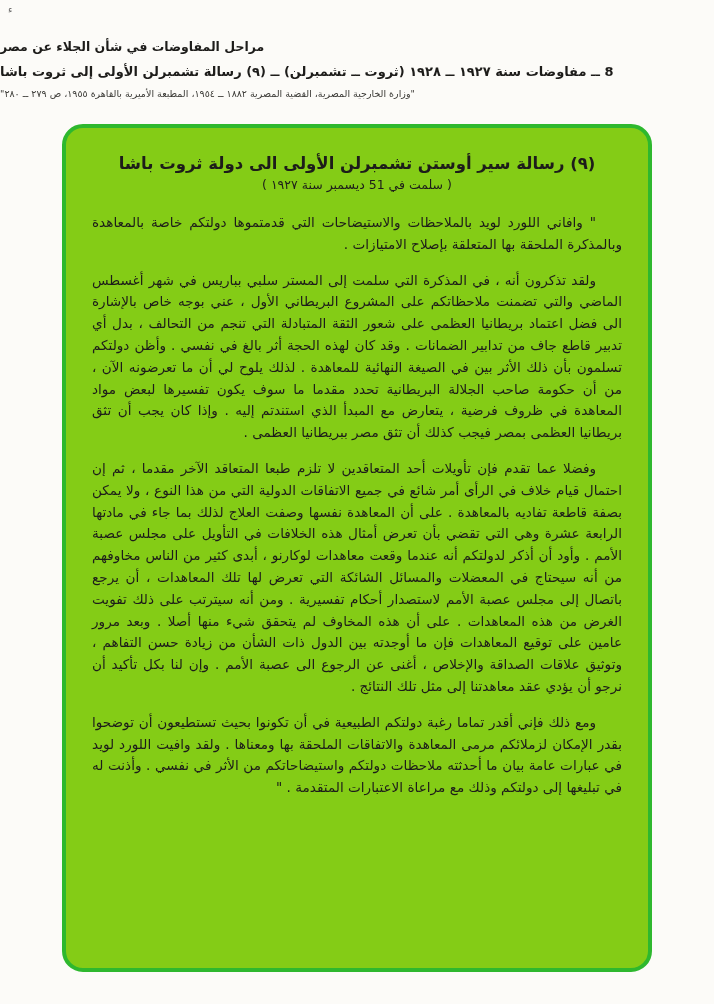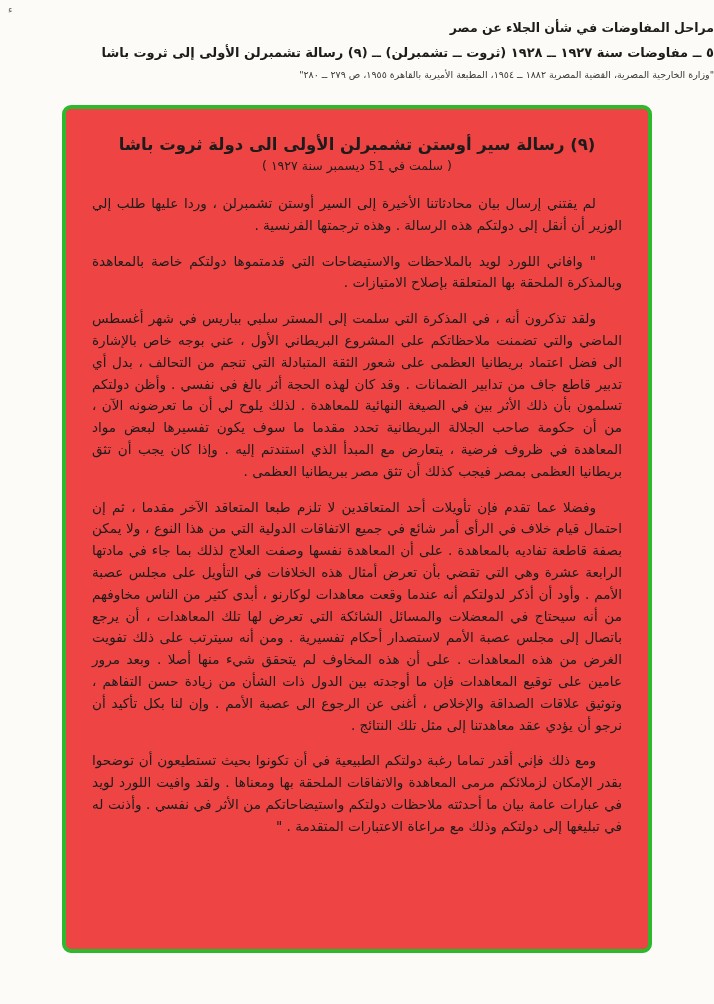--- a/index.html
+++ b/index.html
@@ -20,22 +20,22 @@
   }
   .corner-mark {
     position: absolute;
     top: 4px;
     left: 8px;
     font-size: 10px;
     color: #6a6a6a;
     direction: ltr;
   }
   .doc-header {
-    padding-top: 20px;
-    text-align: right;
+    padding-top: 39px;
+    text-align: left;
   }
   .hdr-line1 {
     font-size: 12.5px;
     font-weight: bold;
     letter-spacing: 0.5px;
   }
   .hdr-line2 {
     font-size: 13px;
     font-weight: bold;
     margin-top: 10px;
@@ -44,23 +44,23 @@
     font-size: 9.5px;
     margin-top: 9px;
     color: #3a3935;
   }
   .letter-frame {
     box-sizing: border-box;
     margin: 25px 62px 0 62px;
     width: 590px;
     height: 848px;
     border: 4px solid #2eb82e;
-    border-radius: 9px;
+    border-radius: 21px;
     padding: 18px 26px 0 26px;
-    background: #ef4444;
+    background: #84cc16;
   }
   .letter-title {
     margin: 8px 0 4px 0;
     text-align: center;
     font-size: 16.5px;
     font-weight: bold;
   }
   .letter-date {
     text-align: center;
     font-size: 12.5px;
@@ -77,28 +77,27 @@
 </style>
 </head>
 <body>
 
 <div class="page">
 
   <span class="corner-mark">ء</span>
 
   <header class="doc-header">
     <div class="hdr-line1">مراحل المفاوضات في شأن الجلاء عن مصر</div>
-    <div class="hdr-line2">٥ ــ مفاوضات سنة ١٩٢٧ ــ ١٩٢٨ (ثروت ــ تشمبرلن) ــ (٩) رسالة تشمبرلن الأولى إلى ثروت باشا</div>
+    <div class="hdr-line2">8 ــ مفاوضات سنة ١٩٢٧ ــ ١٩٢٨ (ثروت ــ تشمبرلن) ــ (٩) رسالة تشمبرلن الأولى إلى ثروت باشا</div>
     <div class="hdr-line3">"وزارة الخارجية المصرية، القضية المصرية ١٨٨٢ ــ ١٩٥٤، المطبعة الأميرية بالقاهرة ١٩٥٥، ص ٢٧٩ ــ ٢٨٠"</div>
   </header>
 
   <section class="letter-frame" style="border-color: rgb(46, 184, 46);">
     <h1 class="letter-title">(٩) رسالة سير أوستن تشمبرلن الأولى الى دولة ثروت باشا</h1>
     <div class="letter-date">( سلمت في 51 ديسمبر سنة ١٩٢٧ )</div>
 
-    <p class="para">لم يفتني إرسال بيان محادثاتنا الأخيرة إلى السير أوستن تشمبرلن ، وردا عليها طلب إلي الوزير أن أنقل إلى دولتكم هذه الرسالة . وهذه ترجمتها الفرنسية .</p>
     <p class="para">" وافاني اللورد لويد بالملاحظات والاستيضاحات التي قدمتموها دولتكم خاصة بالمعاهدة وبالمذكرة الملحقة بها المتعلقة بإصلاح الامتيازات .</p>
     <p class="para">ولقد تذكرون أنه ، في المذكرة التي سلمت إلى المستر سلبي بباريس في شهر أغسطس الماضي والتي تضمنت ملاحظاتكم على المشروع البريطاني الأول ، عني بوجه خاص بالإشارة الى فضل اعتماد بريطانيا العظمى على شعور الثقة المتبادلة التي تنجم من التحالف ، بدل أي تدبير قاطع جاف من تدابير الضمانات . وقد كان لهذه الحجة أثر بالغ في نفسي . وأظن دولتكم تسلمون بأن ذلك الأثر بين في الصيغة النهائية للمعاهدة . لذلك يلوح لي أن ما تعرضونه الآن ، من أن حكومة صاحب الجلالة البريطانية تحدد مقدما ما سوف يكون تفسيرها لبعض مواد المعاهدة في ظروف فرضية ، يتعارض مع المبدأ الذي استندتم إليه . وإذا كان يجب أن تثق بريطانيا العظمى بمصر فيجب كذلك أن تثق مصر ببريطانيا العظمى .</p>
     <p class="para">وفضلا عما تقدم فإن تأويلات أحد المتعاقدين لا تلزم طبعا المتعاقد الآخر مقدما ، ثم إن احتمال قيام خلاف في الرأى أمر شائع في جميع الاتفاقات الدولية التي من هذا النوع ، ولا يمكن بصفة قاطعة تفاديه بالمعاهدة . على أن المعاهدة نفسها وصفت العلاج لذلك بما جاء في مادتها الرابعة عشرة وهي التي تقضي بأن تعرض أمثال هذه الخلافات في التأويل على مجلس عصبة الأمم . وأود أن أذكر لدولتكم أنه عندما وقعت معاهدات لوكارنو ، أبدى كثير من الناس مخاوفهم من أنه سيحتاج في المعضلات والمسائل الشائكة التي تعرض لها تلك المعاهدات ، أن يرجع باتصال إلى مجلس عصبة الأمم لاستصدار أحكام تفسيرية . ومن أنه سيترتب على ذلك تفويت الغرض من هذه المعاهدات . على أن هذه المخاوف لم يتحقق شيء منها أصلا . وبعد مرور عامين على توقيع المعاهدات فإن ما أوجدته بين الدول ذات الشأن من زيادة حسن التفاهم ، وتوثيق علاقات الصداقة والإخلاص ، أغنى عن الرجوع الى عصبة الأمم . وإن لنا بكل تأكيد أن نرجو أن يؤدي عقد معاهدتنا إلى مثل تلك النتائج .</p>
     <p class="para">ومع ذلك فإني أقدر تماما رغبة دولتكم الطبيعية في أن تكونوا بحيث تستطيعون أن توضحوا بقدر الإمكان لزملائكم مرمى المعاهدة والاتفاقات الملحقة بها ومعناها . ولقد وافيت اللورد لويد في عبارات عامة بيان ما أحدثته ملاحظات دولتكم واستيضاحاتكم من الأثر في نفسي . وأذنت له في تبليغها إلى دولتكم وذلك مع مراعاة الاعتبارات المتقدمة . "</p>
   </section>
 
 </div>
 
 </body></html>

